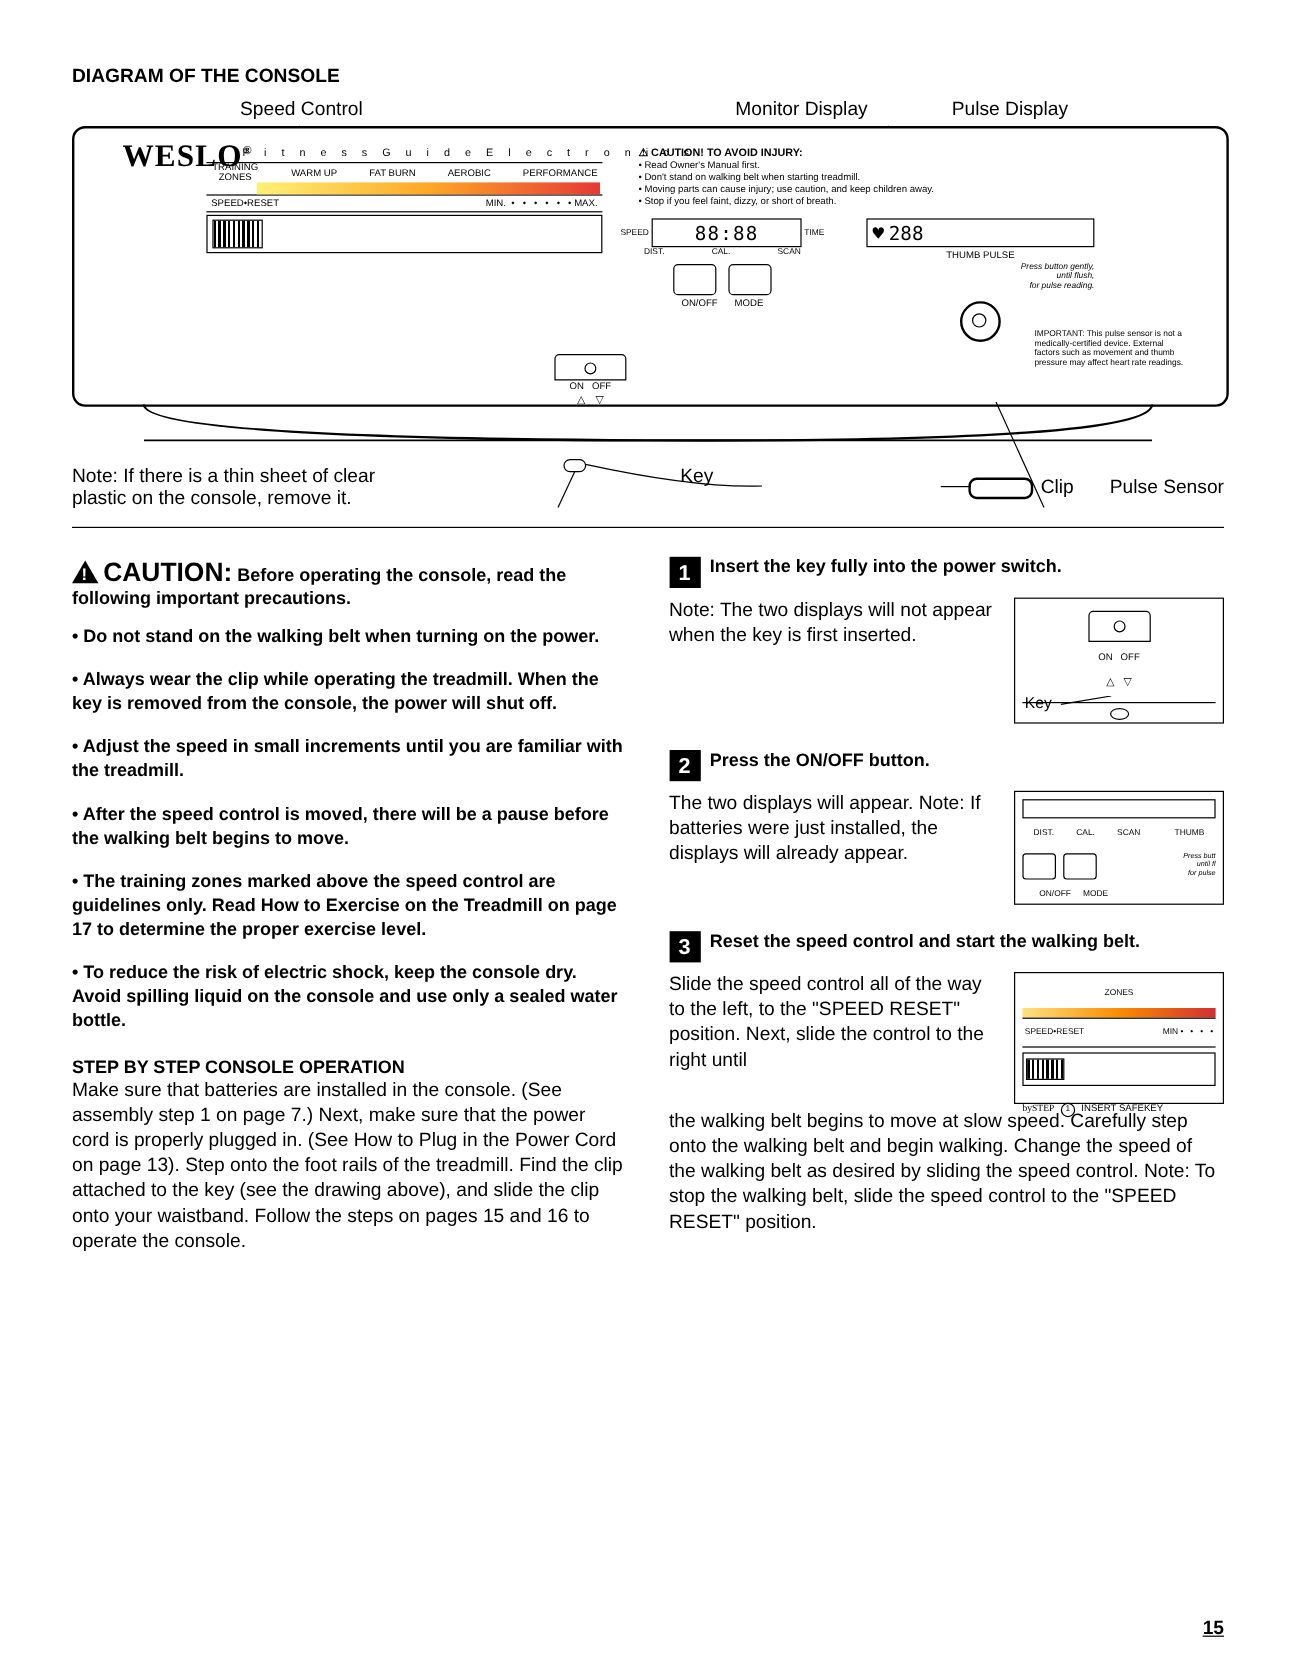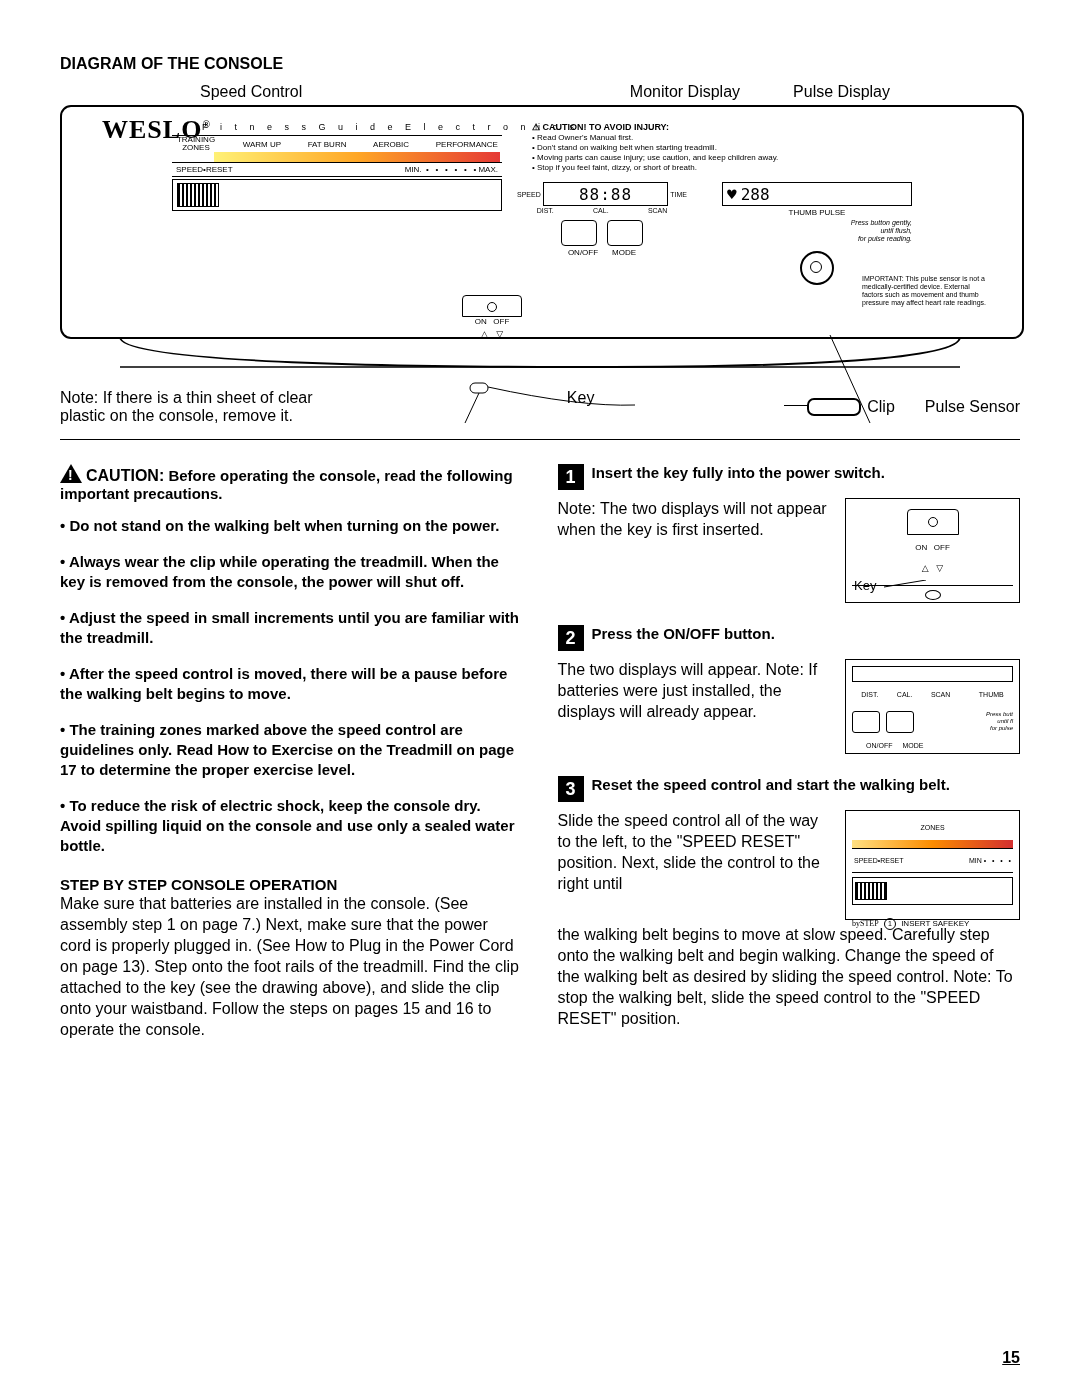--- a/index.html
+++ b/index.html
@@ -38,21 +38,21 @@
 .onoff-sw { position:absolute; left:400px; top:188px; width:60px; text-align:center; font-size:8px;}
 .sw-body { border:1px solid #000; height:20px; border-radius:4px 4px 0 0; display:flex; align-items:center; justify-content:center;}
 .sw-dot { width:8px; height:8px; border:1px solid #000; border-radius:50%; margin-top:2px;}
 .tri-row { font-size:10px; margin-top:2px;}
 .note-below { margin-top:50px; display:flex; justify-content:space-between; font-size:16px; }
 .clip { display:inline-block; width:50px; height:14px; border:2px solid #000; border-radius:7px; vertical-align:middle; margin:0 6px; position:relative;}
 .clip::before{content:''; position:absolute; left:-25px; top:5px; width:25px; height:4px; border-top:1px solid #000;}
 hr.sep { border:none; border-top:1.5px solid #000; margin:14px 0 24px; }
 .columns { display:flex; gap:35px; }
 .col { flex:1; }
-.caution-head { font-size:16px; font-weight:bold; }
+.caution-head { font-size:22px; font-weight:bold; }
 .warn-tri { display:inline-block; width:0; height:0; border-left:11px solid transparent; border-right:11px solid transparent; border-bottom:19px solid #000; position:relative; vertical-align:-2px; margin-right:4px;}
 .warn-tri::after{content:'!'; color:#fff; position:absolute; top:3px; left:-3px; font-size:14px; font-weight:bold;}
 .caution-body-intro { font-weight:bold; font-size:15px; }
 ul.precautions { list-style:none; padding:0; margin:14px 0 0; font-weight:bold; font-size:15px;}
 ul.precautions li { margin-bottom:16px; line-height:20px; }
 ul.precautions li::before { content:'• '; }
 .step-title { font-weight:bold; margin-top:20px; font-size:15px;}
 .body-text { font-size:16px; line-height:21px; }
 .num-box { display:inline-block; width:26px; height:26px; background:#000; color:#fff; font-weight:bold; font-size:18px; text-align:center; line-height:26px; vertical-align:top; margin-right:8px; flex-shrink:0;}
 .step { margin-bottom:22px; }
@@ -76,21 +76,21 @@
 <body>
 
 <div class="page">
 
   <div class="section-title">DIAGRAM OF THE CONSOLE</div>
 
   <div class="callouts-top">
     <span style="width:140px;"></span>
     <span>Speed Control</span>
     <span style="flex:1"></span>
-    <span style="margin-right:53px;">Monitor Display</span>
+    <span style="margin-right:70px;">Monitor Display</span>
     <span style="margin-right:130px;">Pulse Display</span>
   </div>
 
   <div class="diagram-area">
     <svg class="lead" width="960" height="20">
       <line x1="190" y1="0" x2="170" y2="22" stroke="#000"></line>
       <line x1="500" y1="0" x2="500" y2="22" stroke="#000"></line>
       <line x1="680" y1="0" x2="700" y2="22" stroke="#000"></line>
     </svg>
     <div class="console-box">

